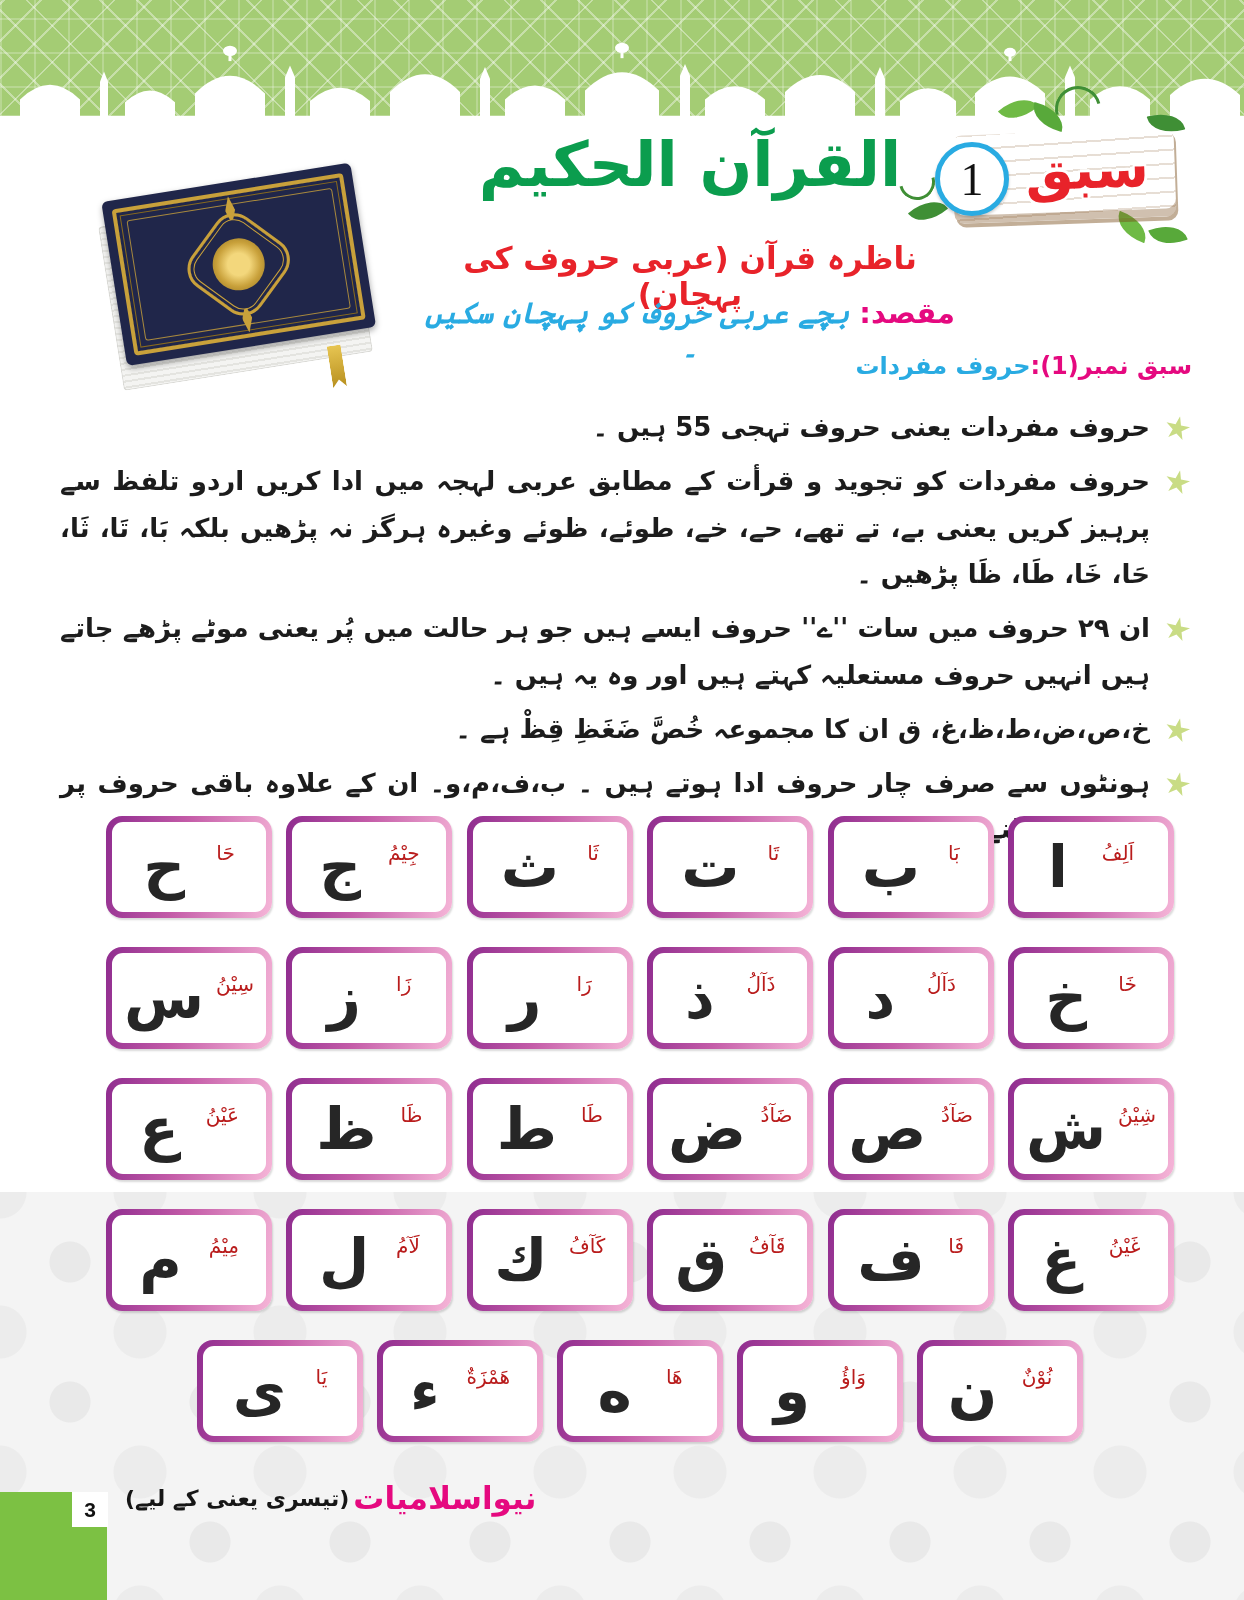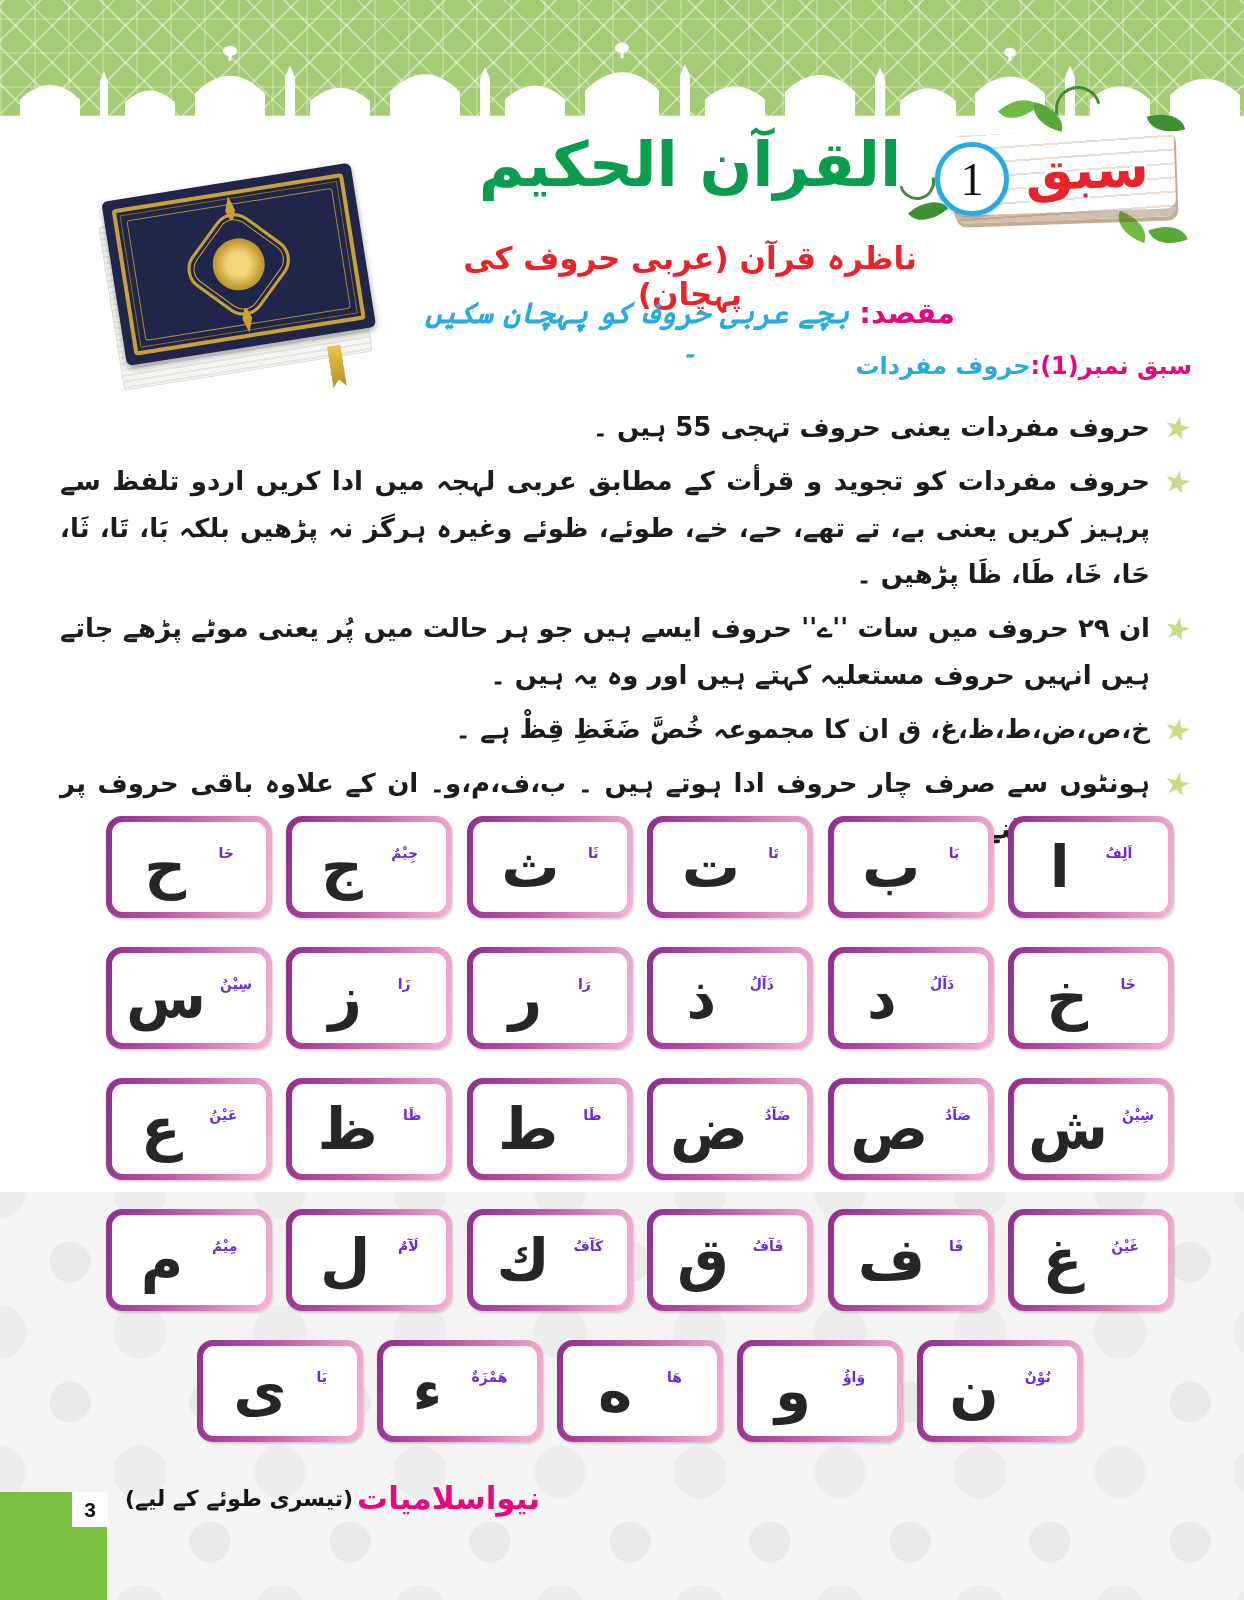--- a/index.html
+++ b/index.html
@@ -96,21 +96,21 @@
 
   
   .alphabet{position:absolute;left:106px;top:816px;width:1068px;z-index:2;}
   .letter-row{display:flex;direction:rtl;justify-content:space-between;margin-bottom:29px;}
   .letter-row.centered{justify-content:center;gap:14px;}
   .letter-box{flex:0 0 166px;height:102px;border-radius:16px;padding:6px;
     background:linear-gradient(100deg,var(--box-border-purple) 0%,#c45ca8 45%,var(--box-border-pink) 100%);
     box-shadow:1px 2px 2px rgba(0,0,0,.15);}
   .letter-inner{width:100%;height:100%;background:#fff;border-radius:11px;
     display:flex;direction:rtl;align-items:center;justify-content:space-evenly;}
-  .letter-name{font-size:14px;font-weight:700;color:#6d28d9;transform:translateY(-14px);}
+  .letter-name{font-size:20px;font-weight:400;color:#b91c1c;transform:translateY(-14px);}
   .letter-big{font-size:58px;font-weight:700;color:#262626;line-height:1;}
 
   
   .pattern{position:absolute;left:0;top:1192px;width:1244px;height:408px;background:#f4f4f4;z-index:1;
     background-image:
       radial-gradient(circle at 50% 50%,#e9e9e9 0 20px,transparent 21px),
       radial-gradient(circle at 0% 0%,#ececec 0 26px,transparent 27px),
       radial-gradient(circle at 100% 0%,#ececec 0 26px,transparent 27px),
       radial-gradient(circle at 0% 100%,#ececec 0 26px,transparent 27px),
       radial-gradient(circle at 100% 100%,#ececec 0 26px,transparent 27px);
@@ -394,16 +394,16 @@
             <span class="letter-big">ی</span>
           </div>
         </div>
       </div>
     </div>
 
   <div class="corner-green"></div>
   <div class="page-num-tab">3</div>
   <div class="footer-title">
     <span class="book-name">نیواسلامیات</span>
-    <span class="book-sub">(تیسری طوئے کے لیے)</span>
+    <span class="book-sub">(تیسری یعنی کے لیے)</span>
   </div>
 
 </div>
 
 </body></html>

